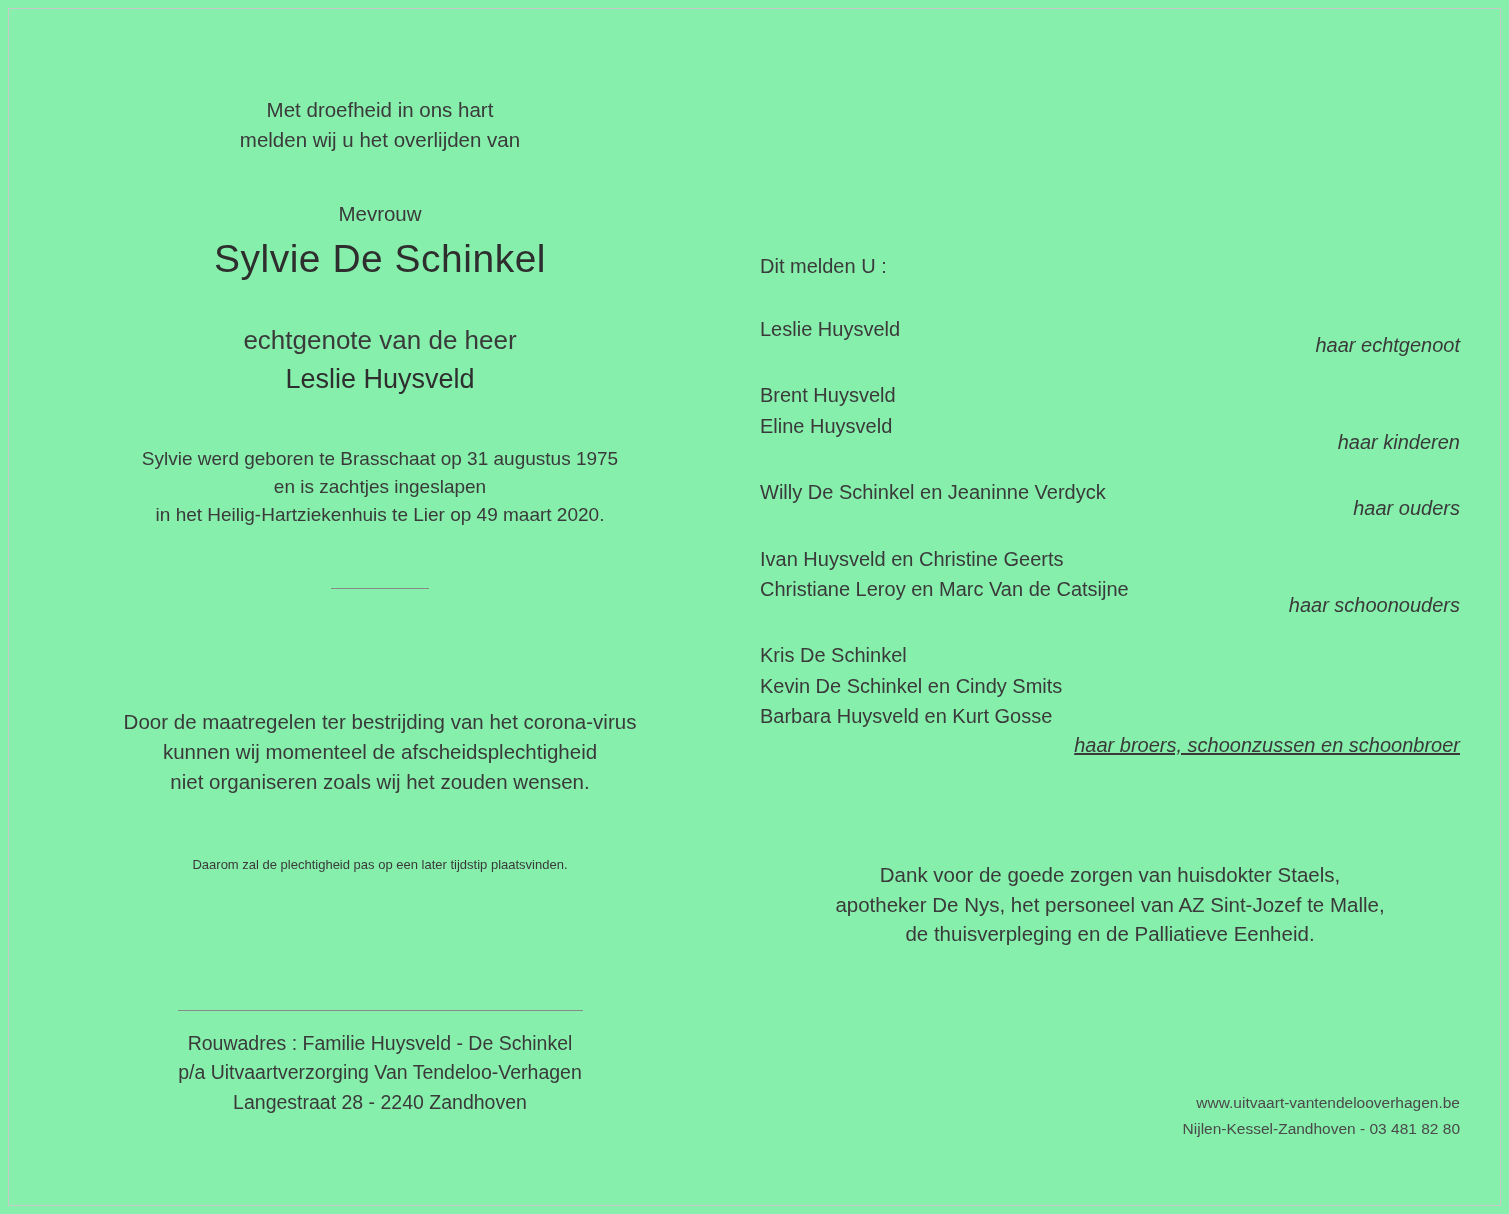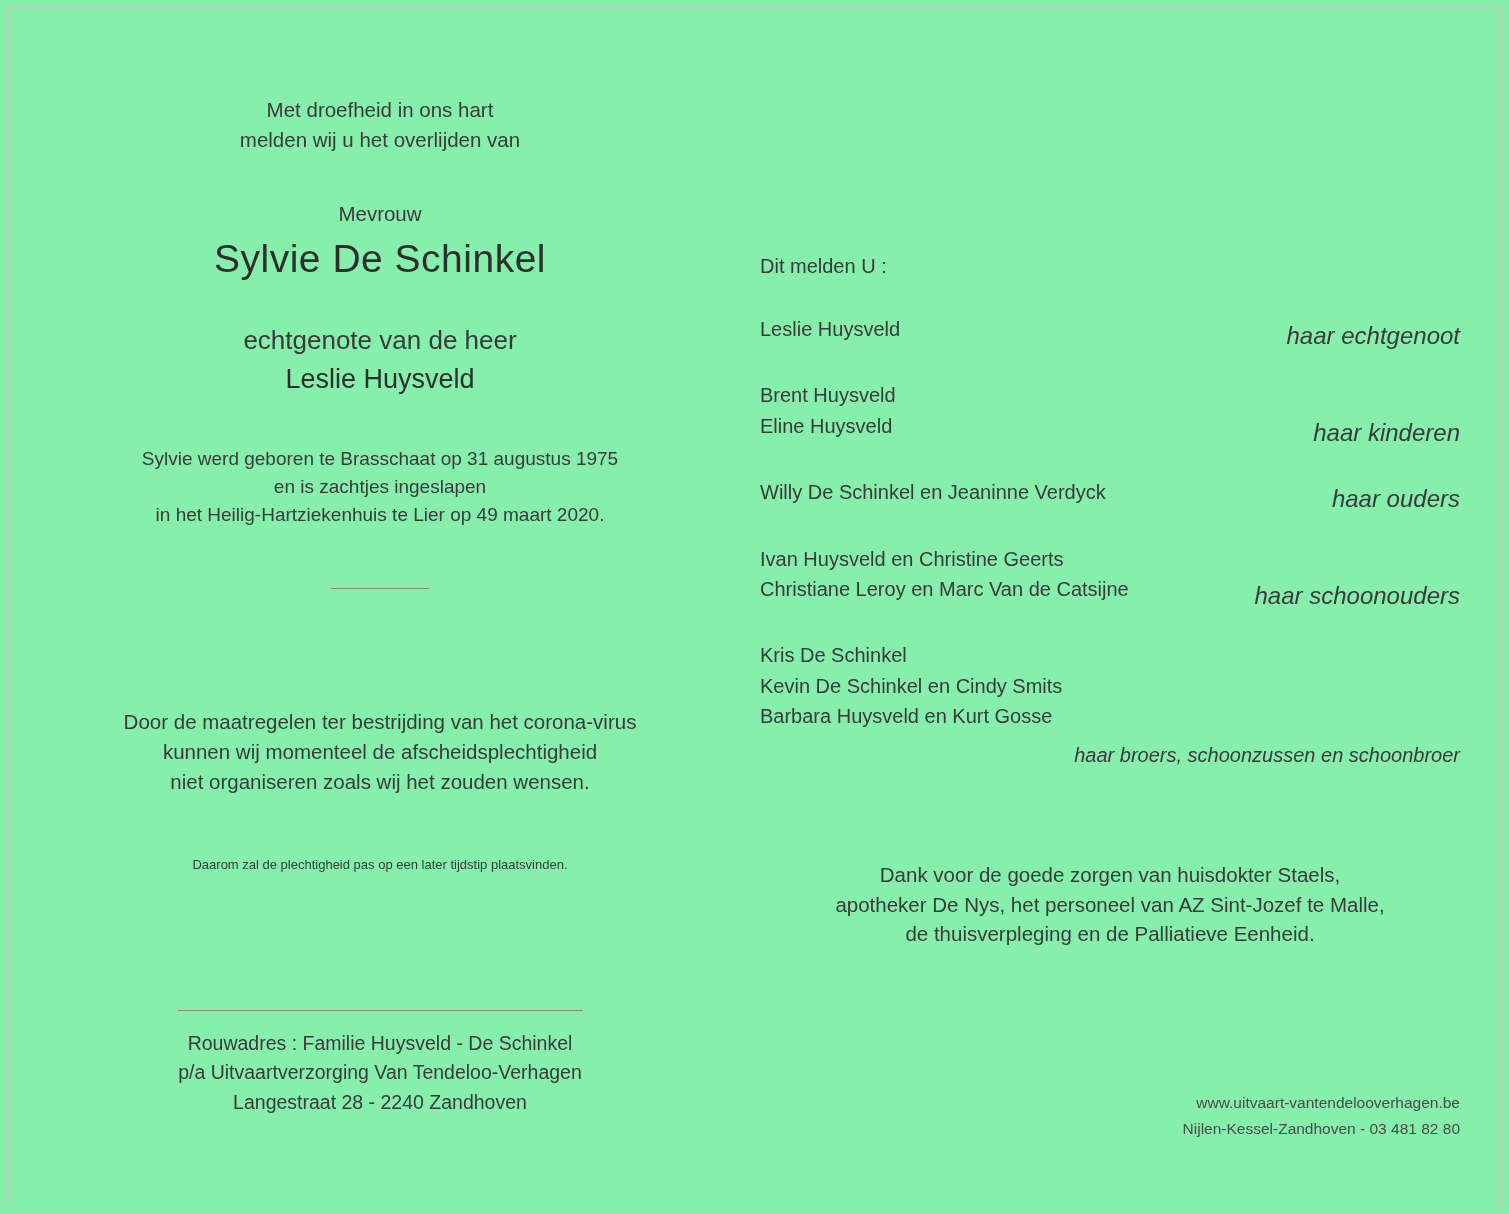--- a/index.html
+++ b/index.html
@@ -121,32 +121,33 @@
     font-size: 20px;
     line-height: 1.52;
     min-height: 26px;
   }
   .fam-names {
     display: inline-block;
   }
   .rel {
     position: absolute;
     right: 0;
-    top: 4px;
+    top: 16px;
     font-style: italic;
-    font-size: 24px;
+    font-size: 20px;
     color: #3a3a3a;
     white-space: nowrap;
   }
   .rel-below {
     display: block;
     text-align: right;
     font-style: italic;
     font-size: 20px;
-    margin-top: 12px;
+    margin-top: 2px;
+    text-decoration: underline;
   }
   .thanks {
     position: absolute;
     left: 760px;
     top: 860px;
     width: 700px;
     text-align: center;
     font-size: 20.5px;
     line-height: 1.45;
     color: #3a3a3a;

